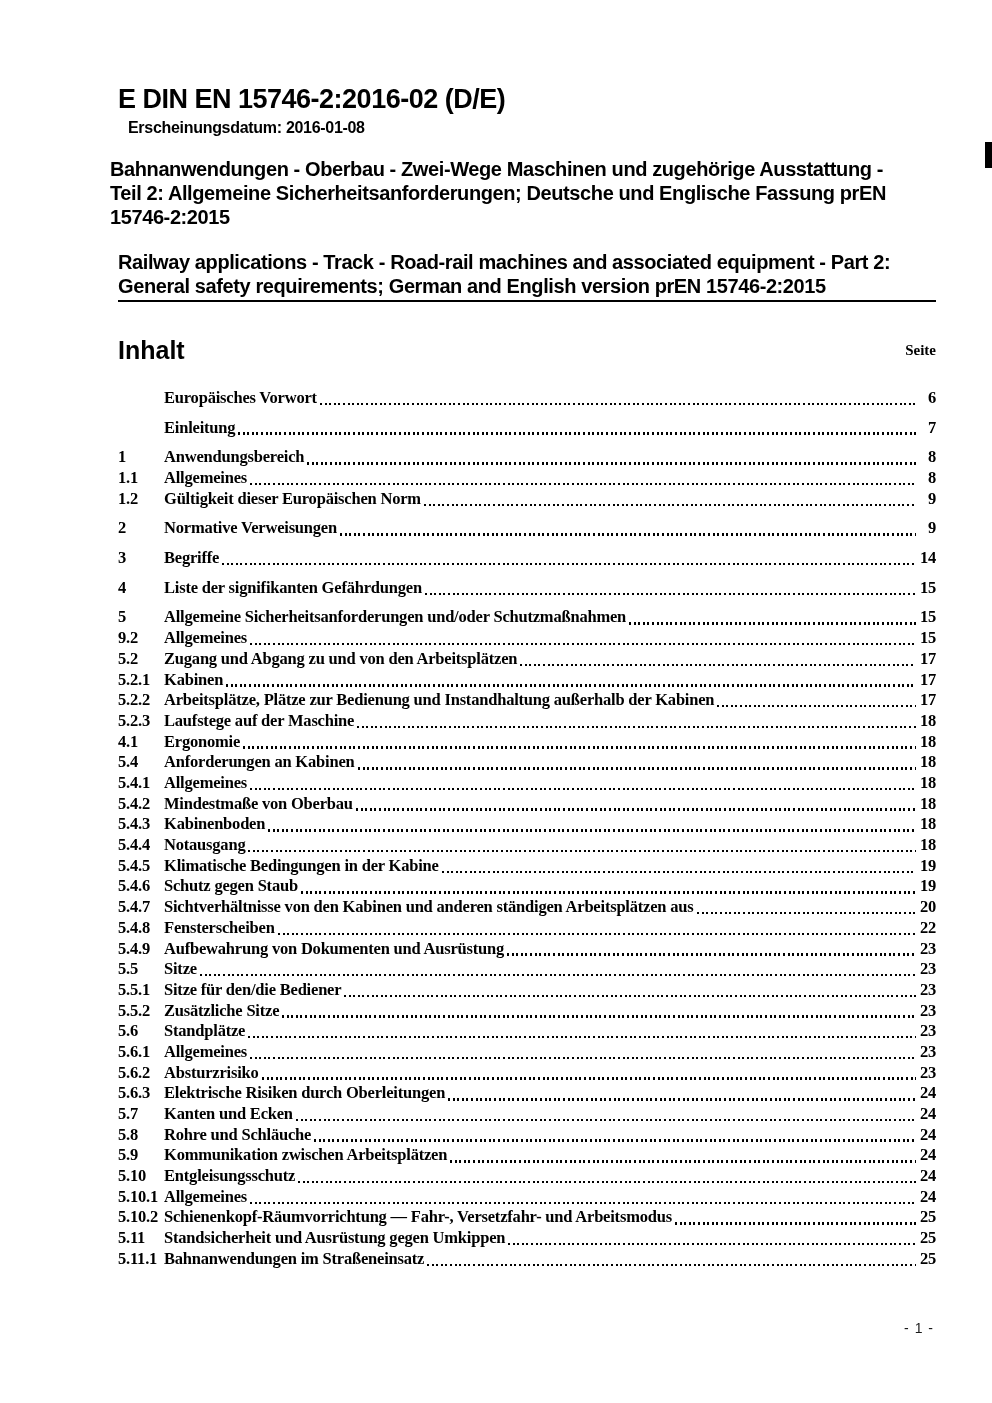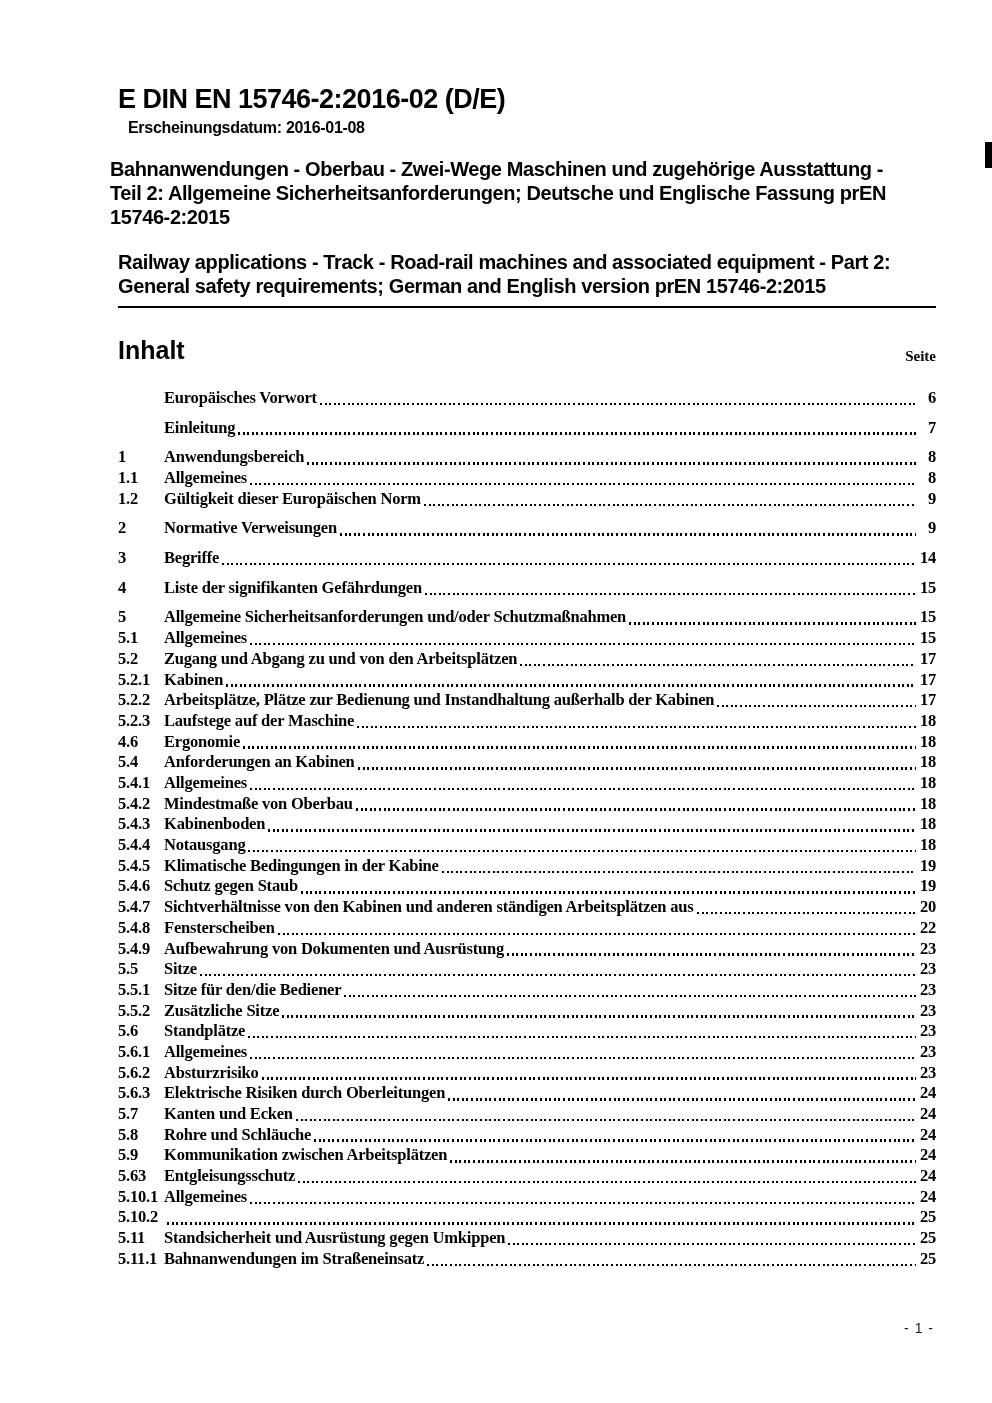--- a/index.html
+++ b/index.html
@@ -23,26 +23,26 @@
     position:absolute;left:118px;top:119px;width:820px;
     font-size:16px;font-weight:bold;letter-spacing:-0.3px;margin-left:10px;
   }
   .title-de{
     position:absolute;left:110px;top:157px;width:820px;
     font-size:20px;font-weight:bold;line-height:24px;letter-spacing:-0.4px;
   }
   .title-en{
     position:absolute;left:118px;top:250px;width:818px;
     font-size:20px;font-weight:bold;line-height:24px;letter-spacing:-0.4px;
-    border-bottom:2px solid #000;padding-bottom:8px;
+    border-bottom:2px solid #000;padding-bottom:2px;
   }
 
   .contents-header{
     position:absolute;left:118px;top:336px;width:818px;
-    display:flex;justify-content:space-between;align-items:flex-end;
+    display:flex;justify-content:space-between;align-items:center;
   }
   .contents-title{font-size:25px;font-weight:bold;}
   .contents-page-label{
     font-family:"Liberation Serif", serif;
     font-size:15px;font-weight:bold;
   }
 
   .toc{
     position:absolute;left:118px;top:388px;width:818px;
     font-family:"Liberation Serif", serif;
@@ -144,21 +144,21 @@
       <span class="toc-dots"></span>
       <span class="toc-page">15</span>
     </div>
       <div class="toc-row gap">
       <span class="toc-num">5</span>
       <span class="toc-title">Allgemeine Sicherheitsanforderungen und/oder Schutzmaßnahmen</span>
       <span class="toc-dots"></span>
       <span class="toc-page">15</span>
     </div>
       <div class="toc-row">
-      <span class="toc-num">5.1</span>
+      <span class="toc-num">9.2</span>
       <span class="toc-title">Allgemeines</span>
       <span class="toc-dots"></span>
       <span class="toc-page">15</span>
     </div>
       <div class="toc-row">
       <span class="toc-num">5.2</span>
       <span class="toc-title">Zugang und Abgang zu und von den Arbeitsplätzen</span>
       <span class="toc-dots"></span>
       <span class="toc-page">17</span>
     </div>
@@ -174,21 +174,21 @@
       <span class="toc-dots"></span>
       <span class="toc-page">17</span>
     </div>
       <div class="toc-row">
       <span class="toc-num">5.2.3</span>
       <span class="toc-title">Laufstege auf der Maschine</span>
       <span class="toc-dots"></span>
       <span class="toc-page">18</span>
     </div>
       <div class="toc-row">
-      <span class="toc-num">4.6</span>
+      <span class="toc-num">4.1</span>
       <span class="toc-title">Ergonomie</span>
       <span class="toc-dots"></span>
       <span class="toc-page">18</span>
     </div>
       <div class="toc-row">
       <span class="toc-num">5.4</span>
       <span class="toc-title">Anforderungen an Kabinen</span>
       <span class="toc-dots"></span>
       <span class="toc-page">18</span>
     </div>
@@ -300,33 +300,34 @@
       <span class="toc-dots"></span>
       <span class="toc-page">24</span>
     </div>
       <div class="toc-row">
       <span class="toc-num">5.9</span>
       <span class="toc-title">Kommunikation zwischen Arbeitsplätzen</span>
       <span class="toc-dots"></span>
       <span class="toc-page">24</span>
     </div>
       <div class="toc-row">
-      <span class="toc-num">5.63</span>
+      <span class="toc-num">5.10</span>
       <span class="toc-title">Entgleisungsschutz</span>
       <span class="toc-dots"></span>
       <span class="toc-page">24</span>
     </div>
       <div class="toc-row">
       <span class="toc-num">5.10.1</span>
       <span class="toc-title">Allgemeines</span>
       <span class="toc-dots"></span>
       <span class="toc-page">24</span>
     </div>
       <div class="toc-row">
       <span class="toc-num">5.10.2</span>
+      <span class="toc-title">Schienenkopf-Räumvorrichtung — Fahr-, Versetzfahr- und Arbeitsmodus</span>
       <span class="toc-dots"></span>
       <span class="toc-page">25</span>
     </div>
       <div class="toc-row">
       <span class="toc-num">5.11</span>
       <span class="toc-title">Standsicherheit und Ausrüstung gegen Umkippen</span>
       <span class="toc-dots"></span>
       <span class="toc-page">25</span>
     </div>
       <div class="toc-row">

